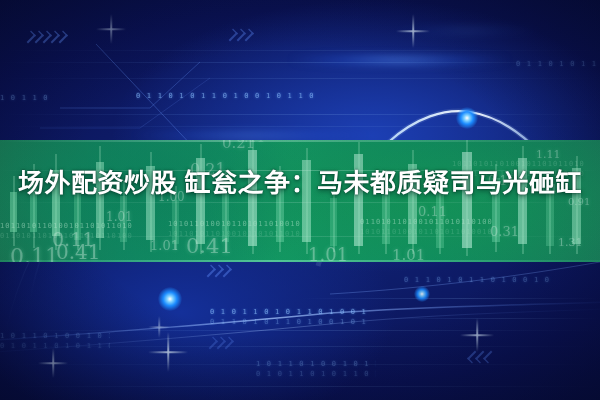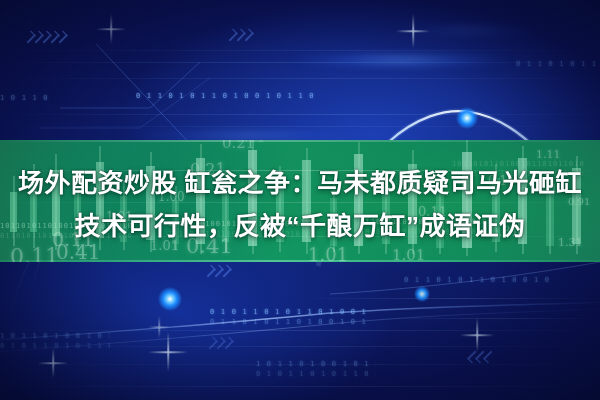--- a/index.html
+++ b/index.html
@@ -355,16 +355,15 @@
     <div class="banddig" style="left:452px;top:30px;opacity:.32;">0110101101001011010110100</div>
 
     <div class="band-tint"></div>
 
     <div class="bandedge" style="top:0;background:linear-gradient(90deg,rgba(200,255,228,.0),rgba(210,255,235,.35) 40%,rgba(200,255,228,.0));"></div>
     <div class="bandedge" style="bottom:0;background:linear-gradient(90deg,rgba(90,255,190,.10),rgba(160,255,215,.45) 45%,rgba(90,255,190,.08));"></div>
   </div>
 
   <div class="headline" style="top:162px;">
     <span class="l1">场外配资炒股 缸瓮之争：马未都质疑司马光砸缸</span>
-    <span class="l2">技术可行性，反被“千酿万缸”成语证伪</span>
   </div>
 
 </div>
 
 </body></html>

